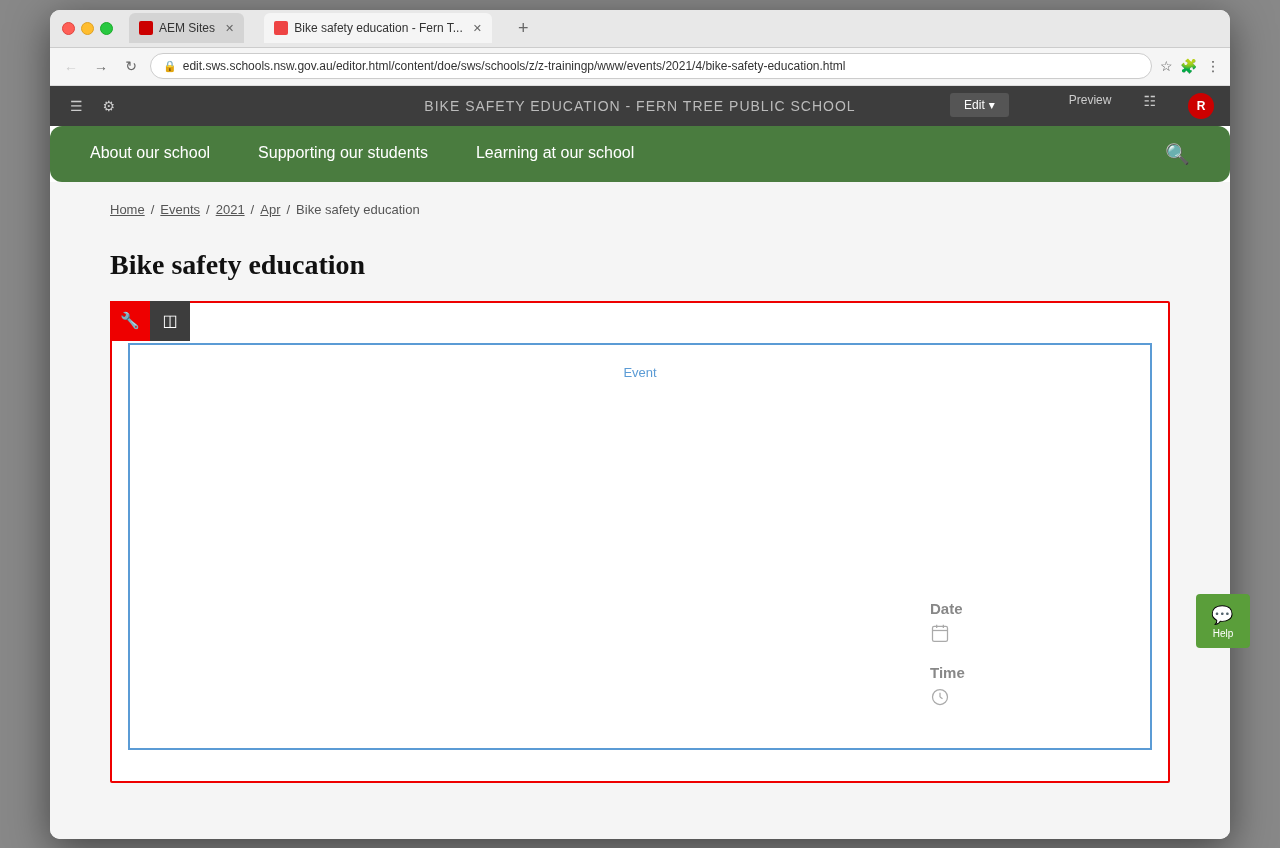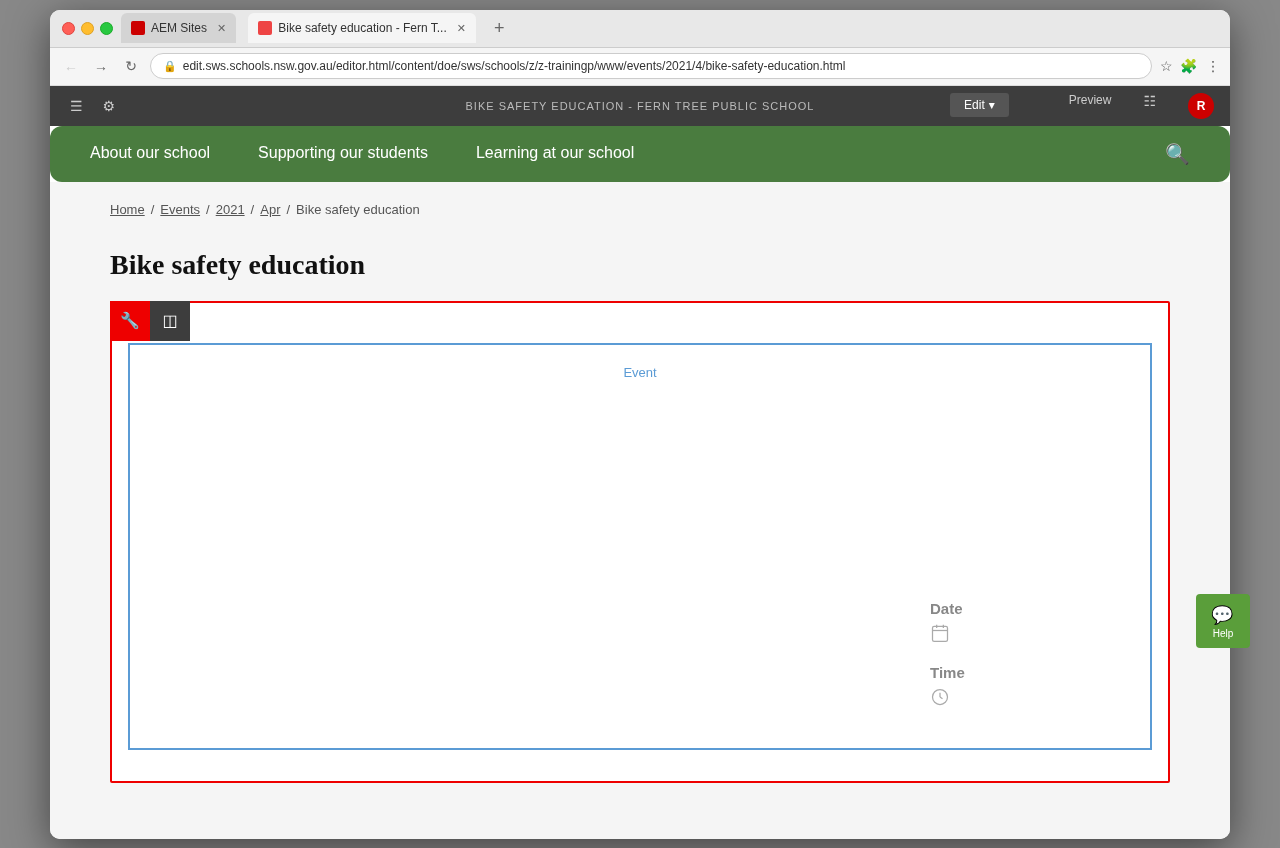--- a/index.html
+++ b/index.html
@@ -39,22 +39,22 @@
       height: 13px;
       border-radius: 50%;
     }
     .tl-red { background: #ff5f57; border: 1px solid #e0443e; }
     .tl-yellow { background: #ffbd2e; border: 1px solid #dea123; }
     .tl-green { background: #28c840; border: 1px solid #1aab29; }
 
     .tabs-bar {
       display: flex;
       align-items: center;
-      margin-left: 8px;
-      gap: 12px;
+      margin-left: 16px;
+      gap: 20px;
     }
     .tab {
       display: flex;
       align-items: center;
       gap: 6px;
       background: #d4d4d4;
       border-radius: 6px 6px 0 0;
       padding: 5px 10px;
       font-size: 12px;
       color: #333;
@@ -150,21 +150,21 @@
       gap: 12px;
     }
     .aem-icon-btn {
       color: #ccc;
       font-size: 14px;
       cursor: pointer;
       padding: 4px;
     }
     .aem-topbar-center {
       color: #bbb;
-      font-size: 11px;
+      font-size: 14px;
       letter-spacing: 1px;
       text-transform: uppercase;
       position: absolute;
       left: 50%;
       transform: translateX(-50%);
     }
     .aem-topbar-right {
       display: flex;
       align-items: flex-start;
       gap: 32px;

